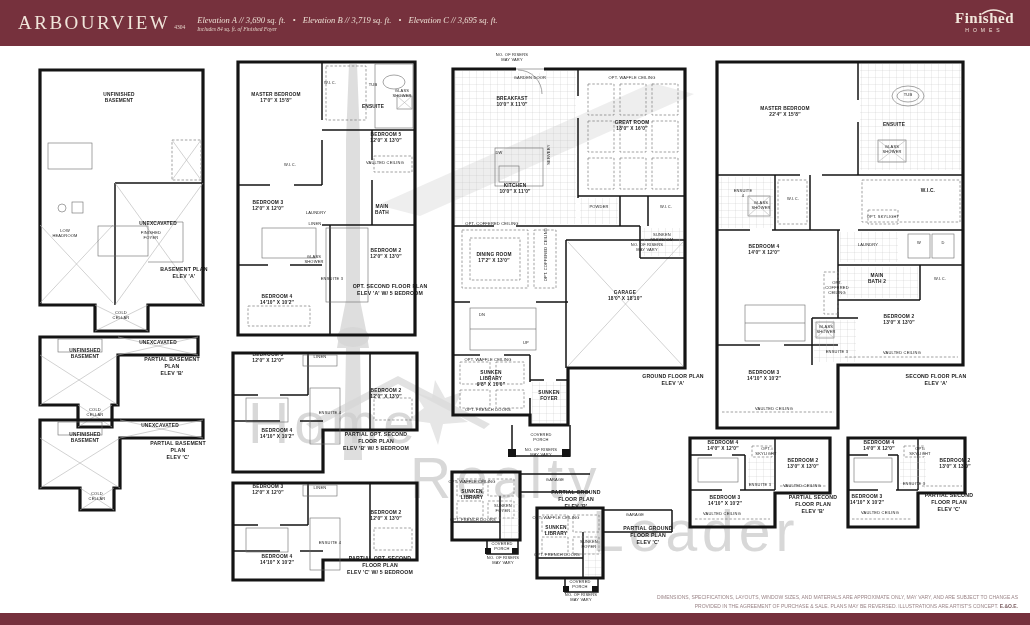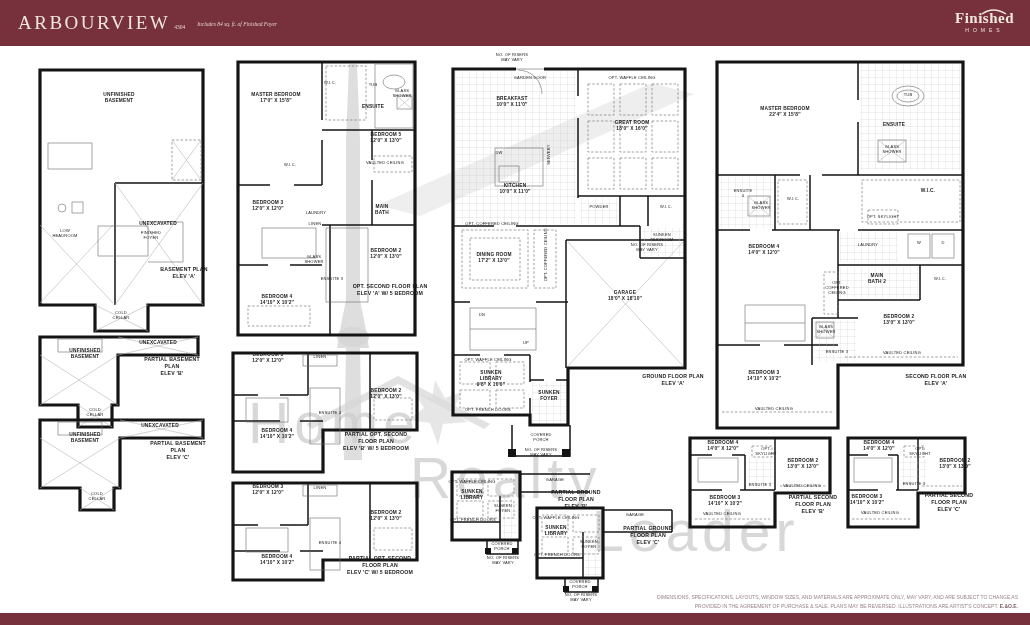--- a/index.html
+++ b/index.html
@@ -44,20 +44,23 @@
 </head>
 <body>
 
 <div class="page">
 
   <div class="topbar">
     <div class="hdr-left">
       <span class="title">ARBOURVIEW</span>
       <span class="model">4304</span>
       <div class="elev">
+        <div class="elev-line">
+          <span>Elevation A // 3,690 sq. ft.</span><span class="bull">•</span><span>Elevation B // 3,719 sq. ft.</span><span class="bull">•</span><span>Elevation C // 3,695 sq. ft.</span>
+        </div>
         <div class="elev-sub">Includes 84 sq. ft. of Finished Foyer</div>
       </div>
     </div>
     <div class="brand">
       <div class="fb"><span>Finished</span>
         <svg width="64" height="9">
             <path d="M34 8 Q45 0 58 8" stroke="#f2e7dc" stroke-width="1.3" fill="none"></path>
           </svg>
       </div>
       <div class="homes">HOMES</div>

